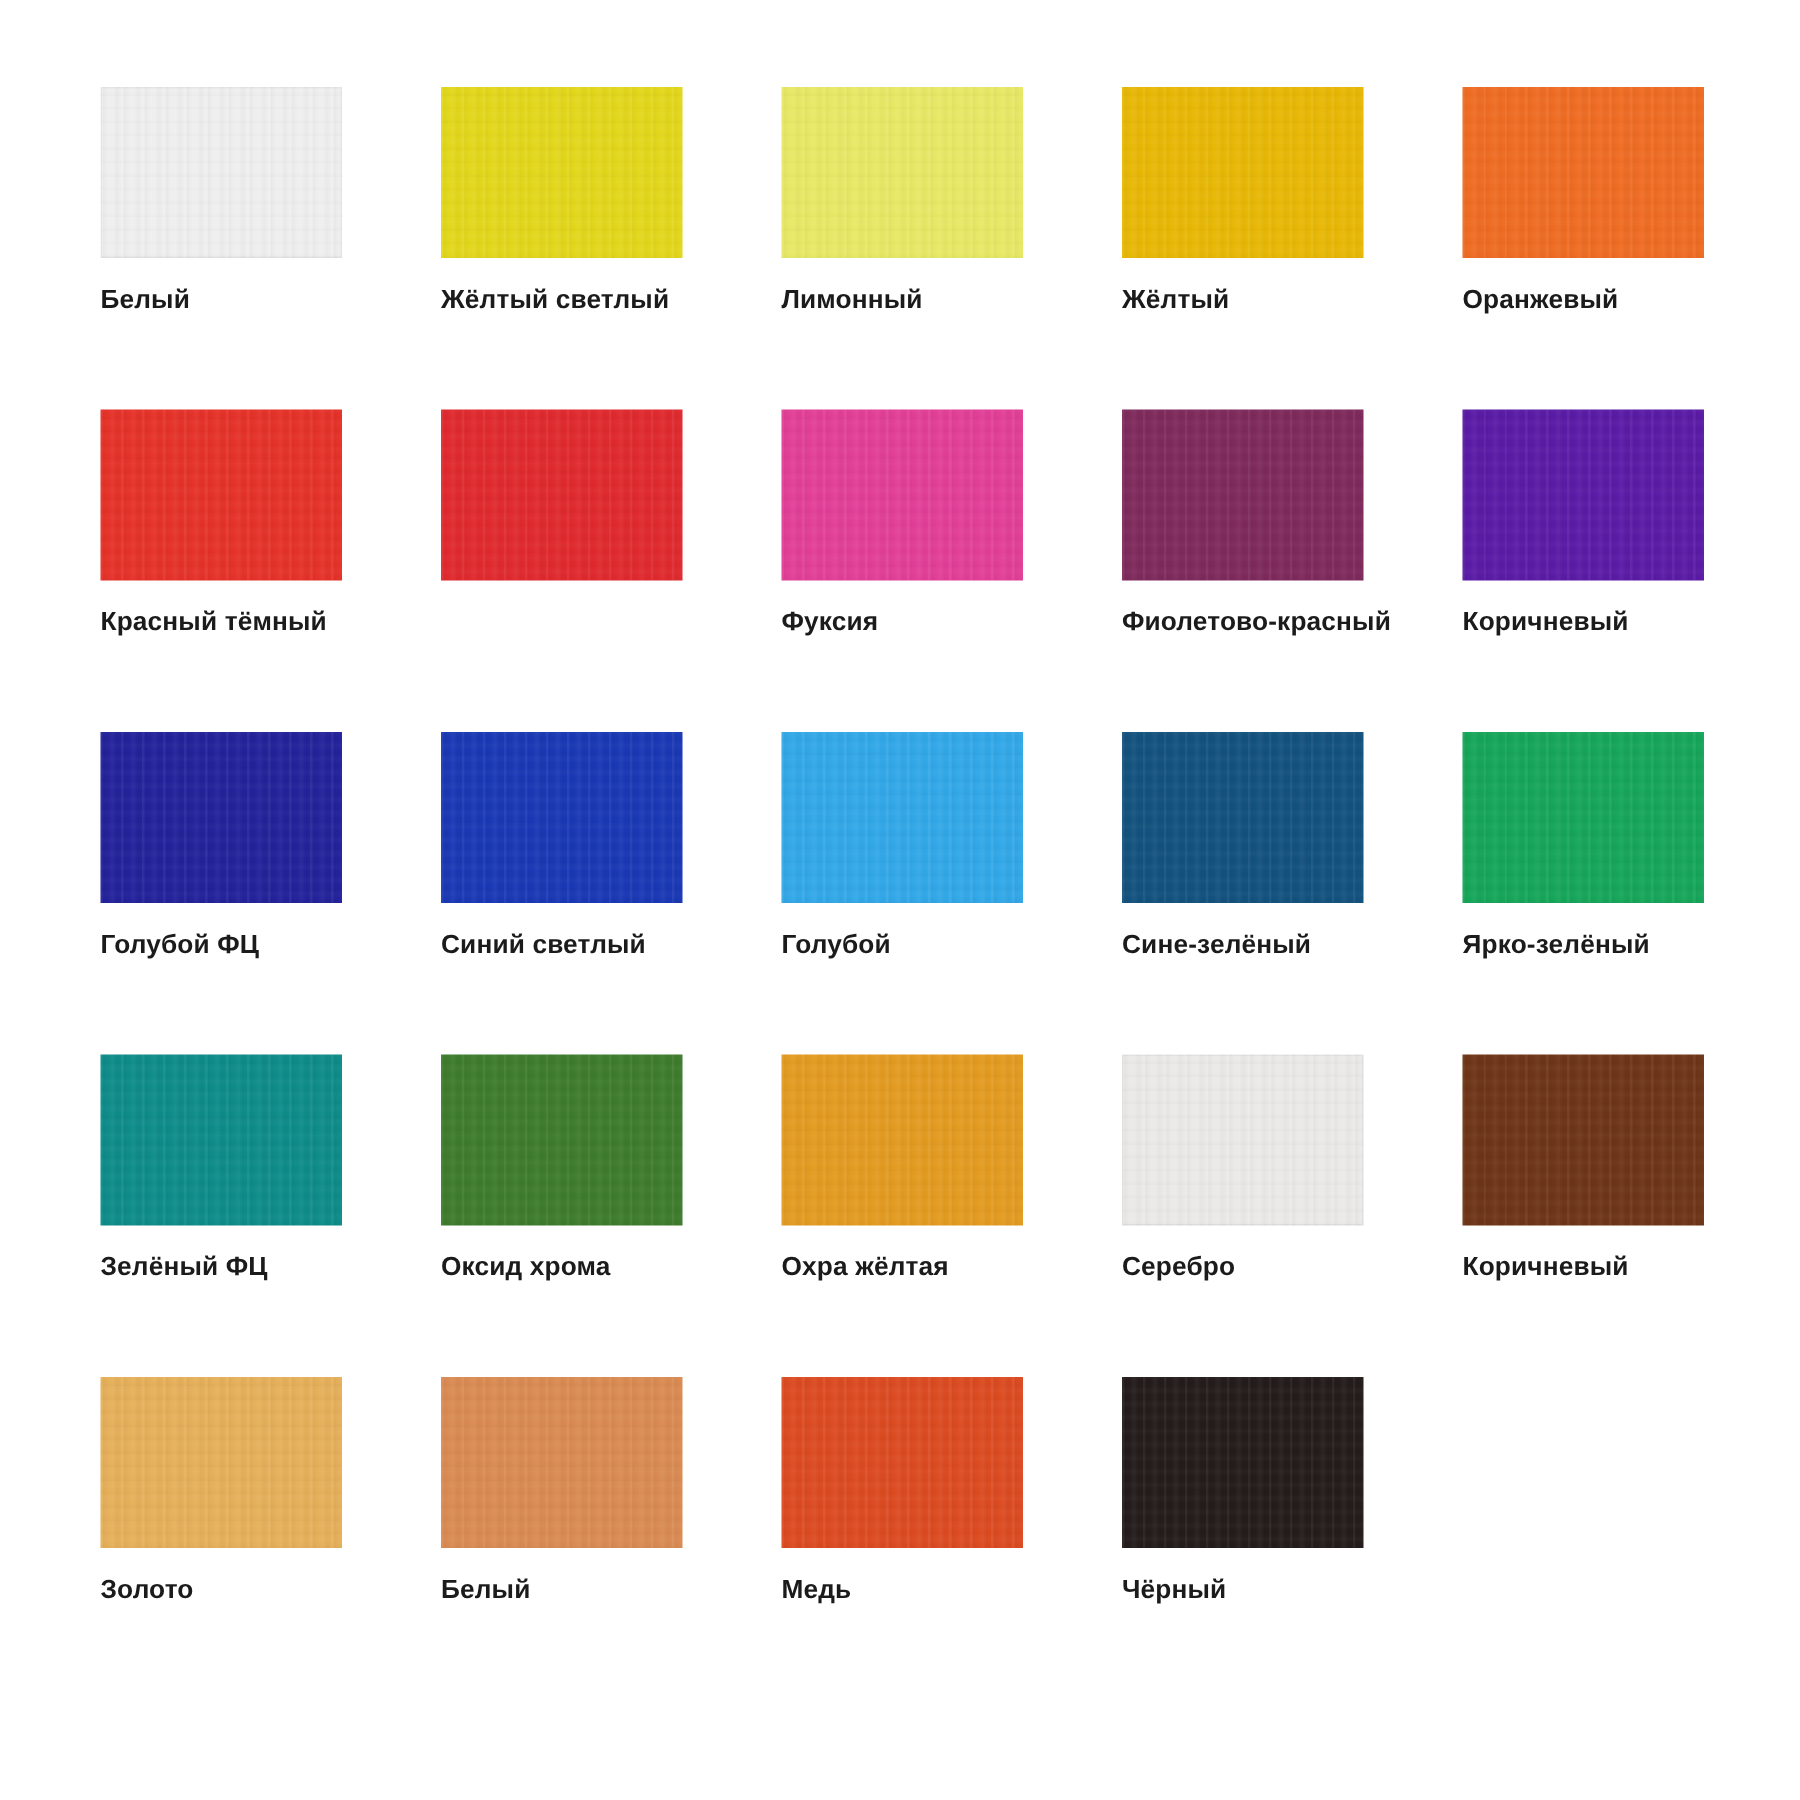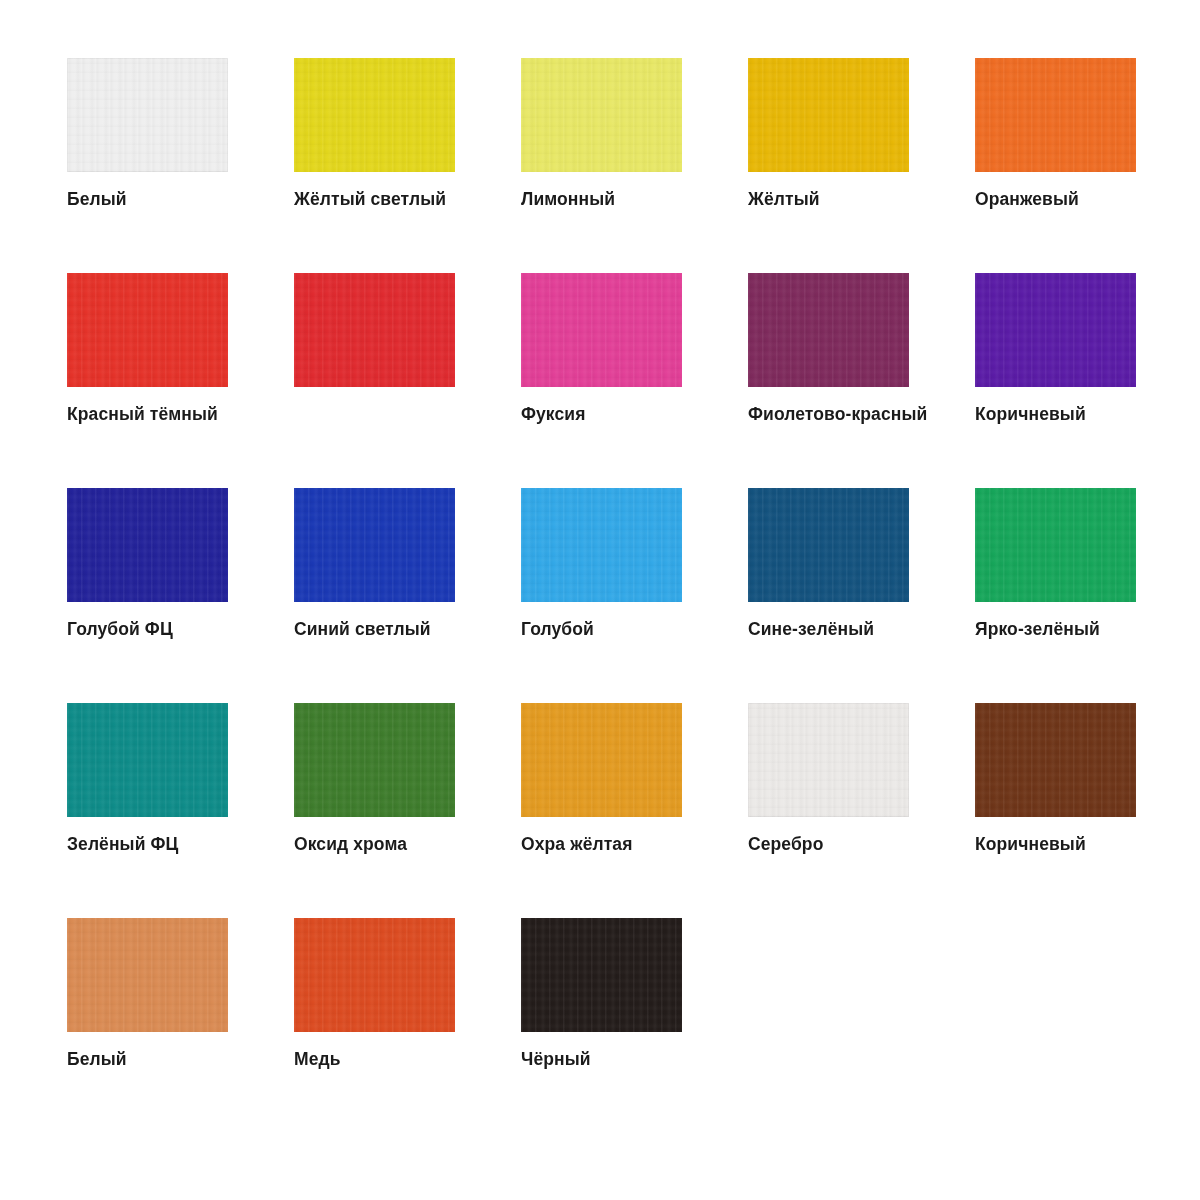--- a/index.html
+++ b/index.html
@@ -172,20 +172,24 @@
       </div>
       <div class="swatch-cell">
         <div class="swatch-chip light-edge" style="background-color: rgb(236, 234, 232);"></div>
         <div class="swatch-label">Серебро</div>
       </div>
       <div class="swatch-cell">
         <div class="swatch-chip" style="background-color: rgb(110, 53, 24);"></div>
         <div class="swatch-label">Коричневый</div>
       </div>
       <div class="swatch-cell">
+        <div class="swatch-chip" style="background-color: rgb(230, 176, 90);"></div>
+        <div class="swatch-label">Золото</div>
+      </div>
+      <div class="swatch-cell">
         <div class="swatch-chip" style="background-color: rgb(218, 139, 83);"></div>
         <div class="swatch-label">Белый</div>
       </div>
       <div class="swatch-cell">
         <div class="swatch-chip" style="background-color: rgb(220, 75, 33);"></div>
         <div class="swatch-label">Медь</div>
       </div>
       <div class="swatch-cell">
         <div class="swatch-chip" style="background-color: rgb(35, 28, 26);"></div>
         <div class="swatch-label">Чёрный</div>

